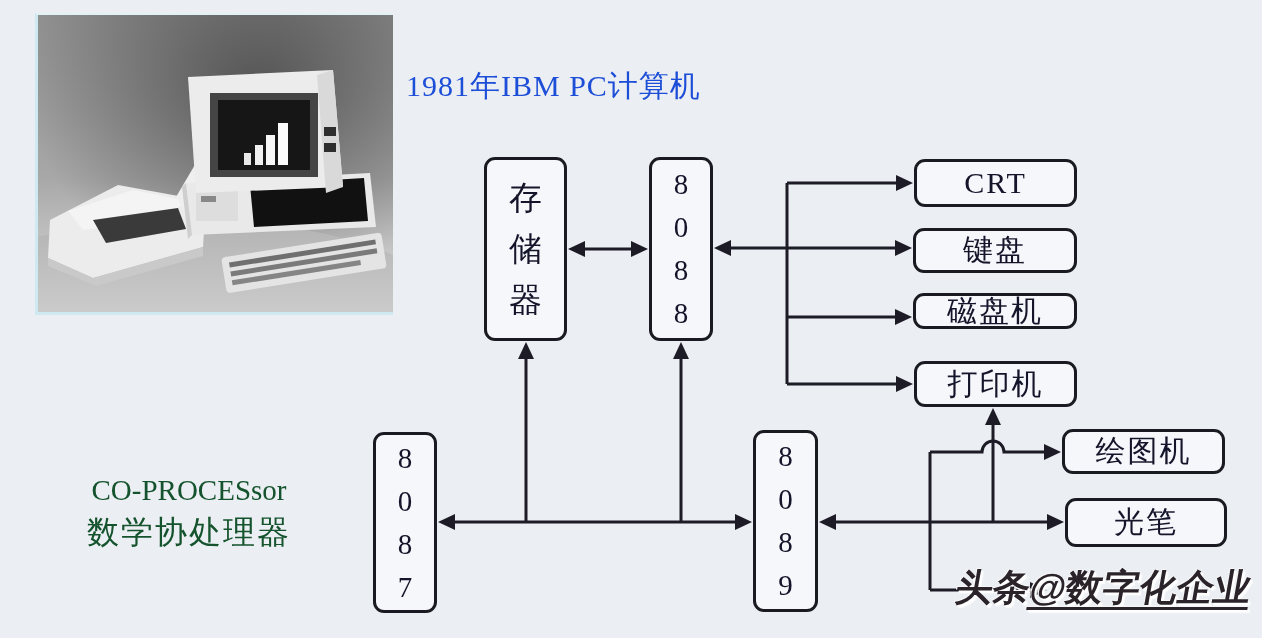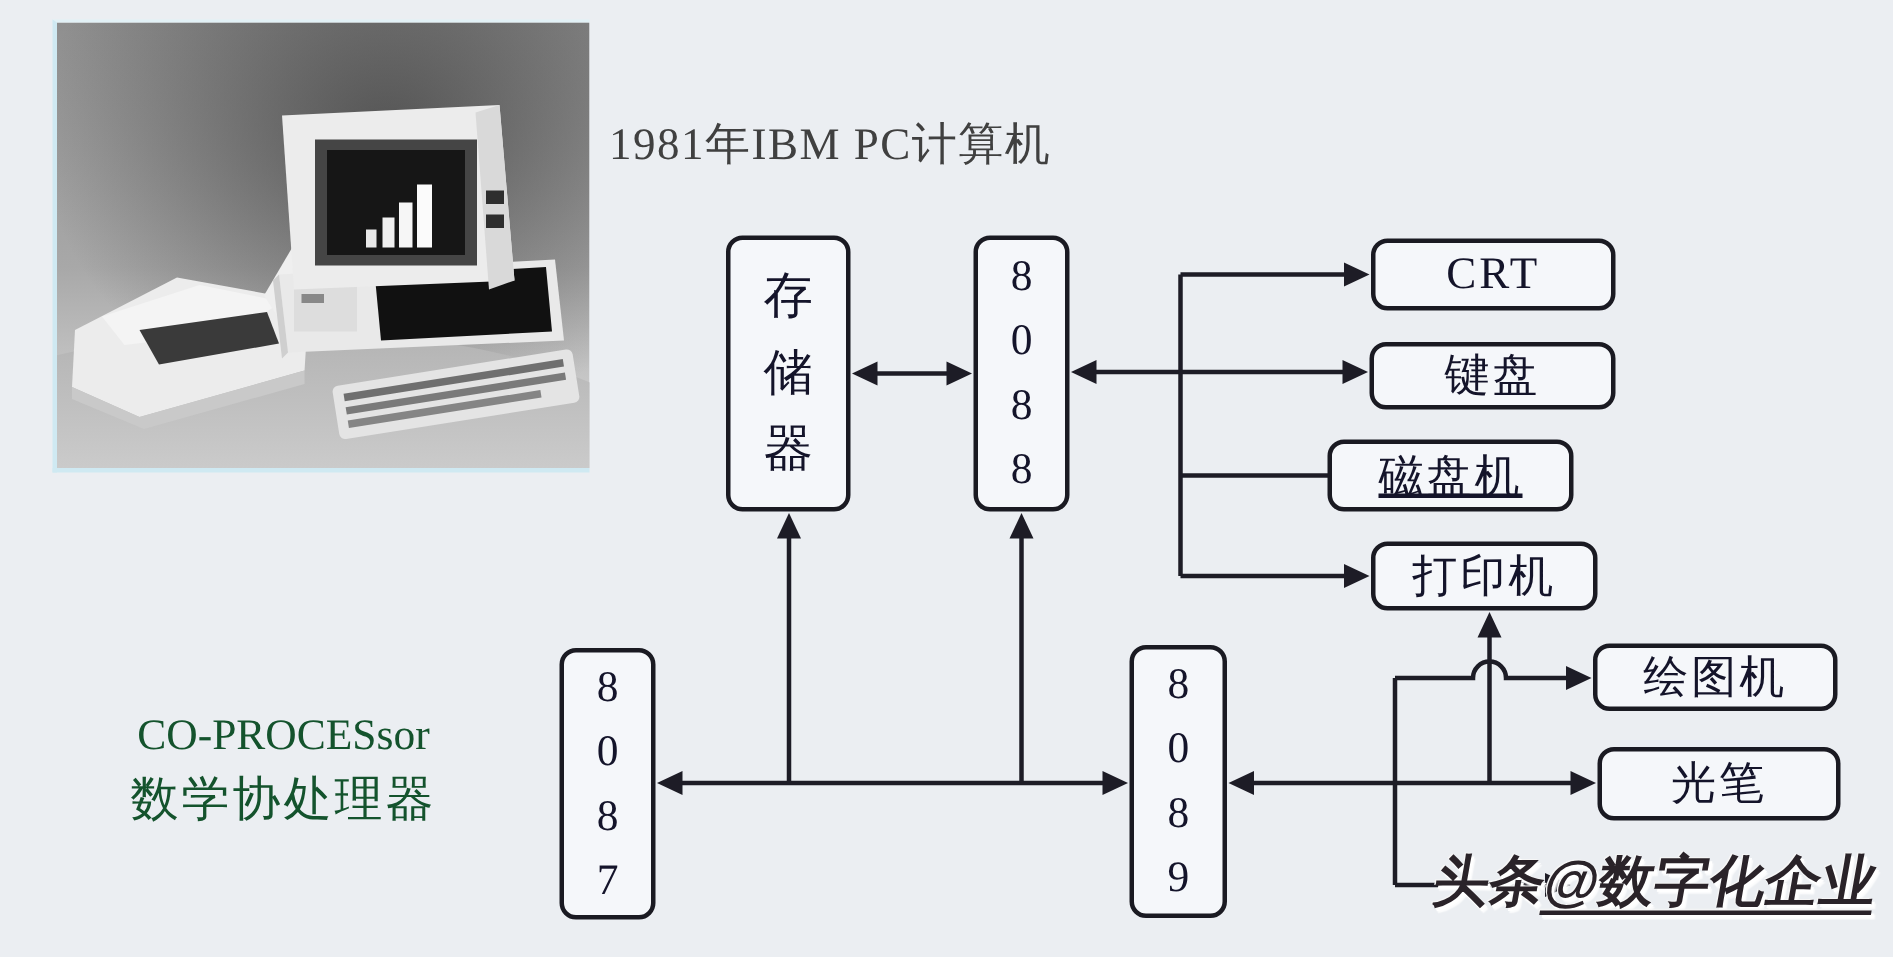--- a/index.html
+++ b/index.html
@@ -11,22 +11,22 @@
   }
   
   #photo{
     position:absolute;left:35px;top:13px;width:355px;height:297px;
     border-left:3px solid #cfe9f2;border-bottom:3px solid #cfe9f2;border-top:2px solid #e2f1f6;
     box-sizing:content-box;
   }
   #photo svg{display:block;width:100%;height:100%;}
   
   .page-title{
-    position:absolute;left:406px;top:76px;
-    font-size:30px;letter-spacing:1px;color:#404040;white-space:nowrap;
+    position:absolute;left:406px;top:66px;
+    font-size:30px;letter-spacing:1px;color:#1d4ed8;white-space:nowrap;
   }
   .coproc{
     position:absolute;left:58px;top:474px;width:262px;text-align:center;color:#14532d;
   }
   .coproc .l1{font-size:29px;letter-spacing:0px;white-space:nowrap;}
   .coproc .l2{font-size:32px;letter-spacing:2px;margin-top:4px;white-space:nowrap;}
   
   .node{
     position:absolute;box-sizing:border-box;
     border:3px solid #1a1a22;border-radius:11px;background:#f5f7fa;
@@ -185,25 +185,25 @@
   </div>
 
   <div class="node" style="left:914px;top:159px;width:163px;height:48px;">
     <span class="label">CRT</span>
   </div>
 
   <div class="node" style="left:913px;top:228px;width:164px;height:45px;text-align:center;">
     <span class="label">键盘</span>
   </div>
 
-  <div class="node" style="left:885px;top:293px;width:164px;height:48px;text-decoration:underline;">
+  <div class="node" style="left:913px;top:293px;width:164px;height:36px;">
     <span class="label">磁盘机</span>
   </div>
 
-  <div class="node" style="left:914px;top:361px;width:151px;height:46px;align-items:center;">
+  <div class="node" style="left:914px;top:361px;width:163px;height:46px;align-items:center;">
     <span class="label">打印机</span>
   </div>
 
   <div class="node vert v-md" style="left:373px;top:432px;width:64px;height:181px;">
     <span class="label">
         <div>8</div>
         <div>0</div>
         <div>8</div>
         <div>7</div>
       </span>

